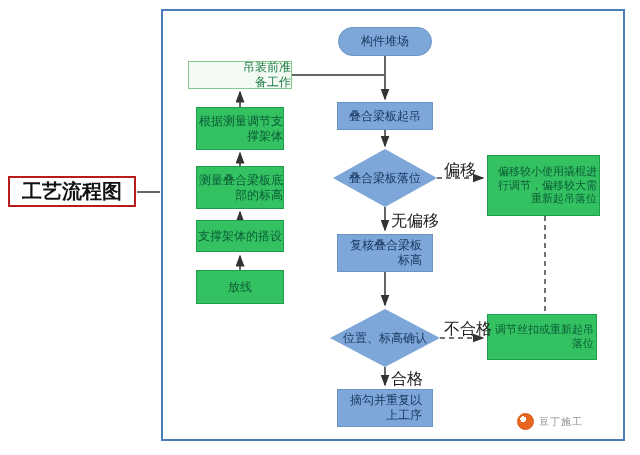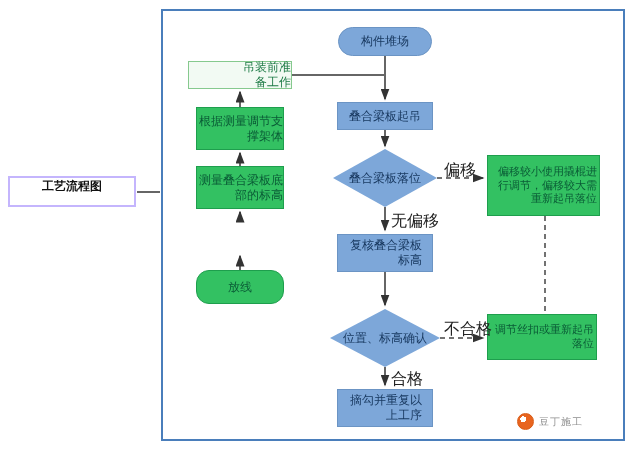--- a/index.html
+++ b/index.html
@@ -19,23 +19,23 @@
   }
   .green{background:#33c162;border:1px solid #1e9e4d;color:#0a5c36;}
   .blue{background:#7da7d9;border:1px solid #6b94c4;color:#17375e;}
   .diamond{background:#7da7d9;color:#17375e;clip-path:polygon(50% 0,100% 50%,50% 100%,0 50%);}
   .stadium{border-radius:15px;}
   .prep{background:#f2faf3;border:1px solid #86c98e;color:#1d7a45;padding-left:43px;}
   .small{font-size:11px;}
   .edge-label{position:absolute;font-size:16px;color:#222;z-index:3;white-space:nowrap;}
   #legend-box{
     position:absolute;left:8px;top:176px;width:128px;height:31px;
-    border:2px solid #c4b5fd;box-sizing:border-box;background:#fff;
+    border:2px solid #b91c1c;box-sizing:border-box;background:#fff;
     display:flex;align-items:flex-start;justify-content:center;
-    font-size:12px;font-weight:bold;color:#111;z-index:2;
+    font-size:20px;font-weight:bold;color:#111;z-index:2;
   }
   #watermark{
     position:absolute;left:517px;top:413px;display:flex;align-items:center;gap:5px;z-index:3;
   }
   #watermark .logo{
     width:17px;height:17px;border-radius:50%;
     background:radial-gradient(circle at 35% 35%, #ffffff 0 3px, #e8641f 3px);
     border:1px solid #d85a14;box-sizing:border-box;
   }
   #watermark .wm-text{font-size:10px;color:#8f8f8f;letter-spacing:1px;}
@@ -82,21 +82,22 @@
 
   <div id="legend-box">
     <span>工艺流程图</span>
   </div>
 
   <div class="node blue stadium" style="left:338px;top:27px;width:94px;height:29px;">构件堆场</div>
 
   <div class="node prep" style="left:188px;top:61px;width:104px;height:28px;">吊装前准备工作</div>
   <div class="node green" style="left:196px;top:107px;width:88px;height:43px;">根据测量调节支撑架体</div>
   <div class="node green" style="left:196px;top:166px;width:88px;height:43px;">测量叠合梁板底部的标高</div>
-  <div class="node green" style="left:196px;top:270px;width:88px;height:34px;border-radius:13px;">放线</div>
+  <div class="node green" style="left:196px;top:220px;width:88px;height:32px;">支撑架体的搭设</div>
+  <div class="node green" style="left:196px;top:270px;width:88px;height:34px;">放线</div>
 
   <div class="node blue" style="left:337px;top:102px;width:96px;height:28px;">叠合梁板起吊</div>
   <div class="node diamond" style="left:333px;top:149px;width:104px;height:58px;">叠合梁板落位</div>
   <div class="node blue" style="left:337px;top:234px;width:96px;height:38px;padding:0 10px;">复核叠合梁板标高</div>
   <div class="node diamond" style="left:330px;top:309px;width:110px;height:58px;">位置、标高确认</div>
   <div class="node blue" style="left:337px;top:389px;width:96px;height:38px;padding:12px 10px;">摘勾并重复以上工序</div>
 
   <div class="node green small" style="left:487px;top:155px;width:113px;height:61px;padding:8px 2px;">偏移较小使用撬棍进行调节，偏移较大需重新起吊落位</div>
   <div class="node green small" style="left:487px;top:314px;width:110px;height:46px;padding:4px 2px;">调节丝扣或重新起吊落位</div>
 

